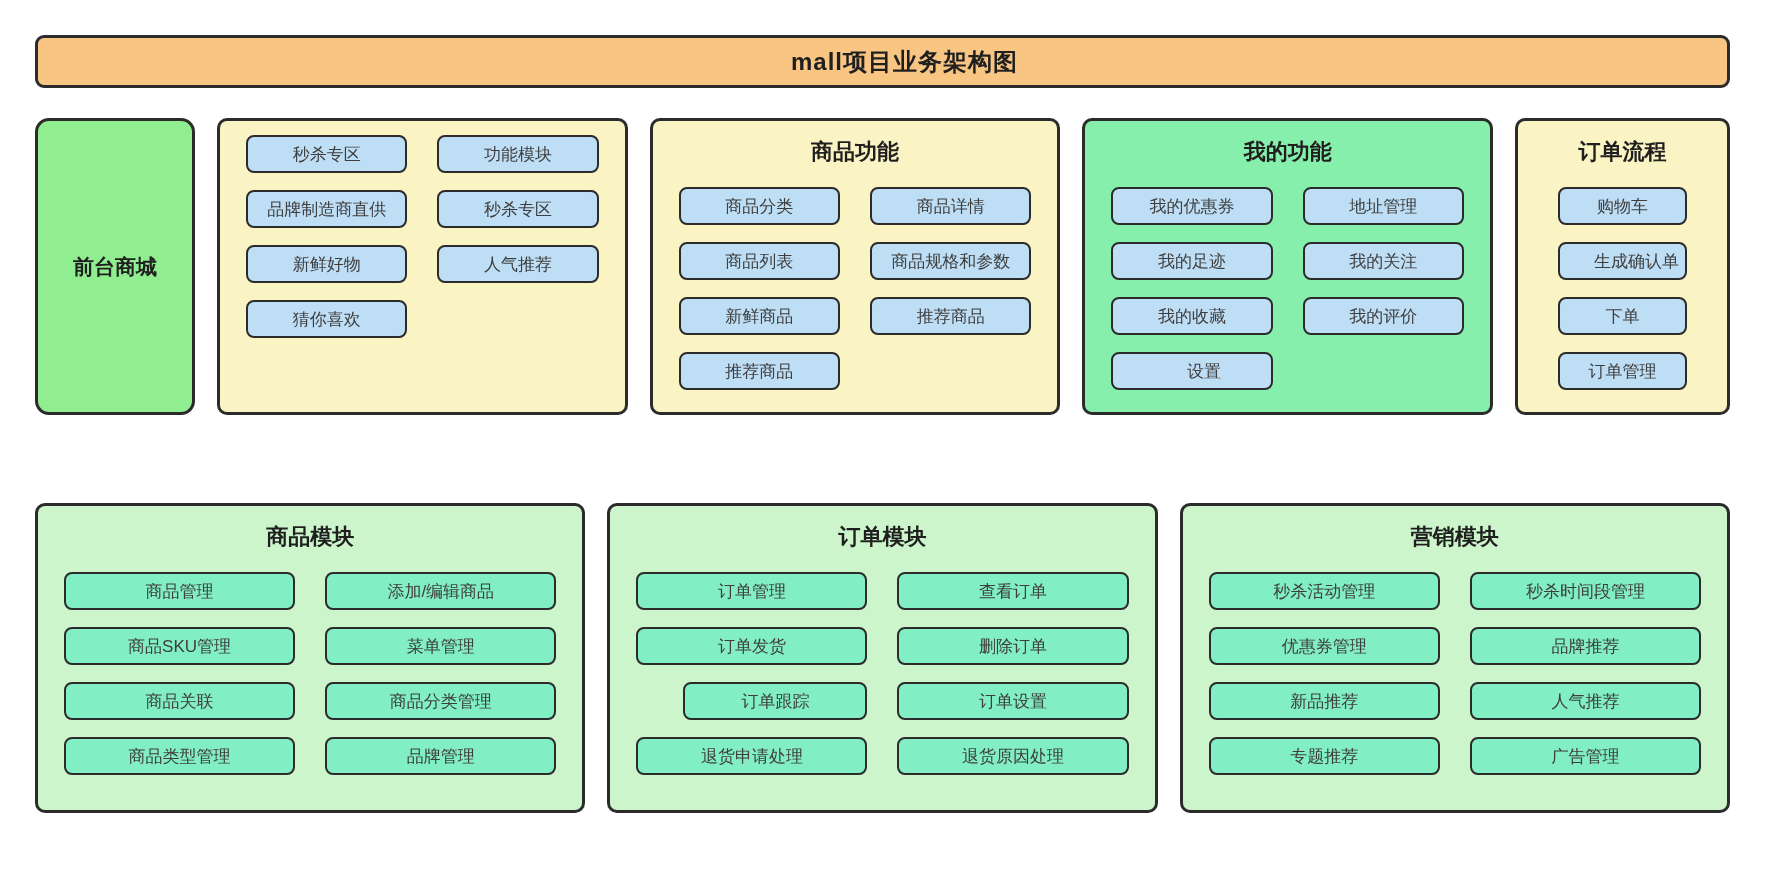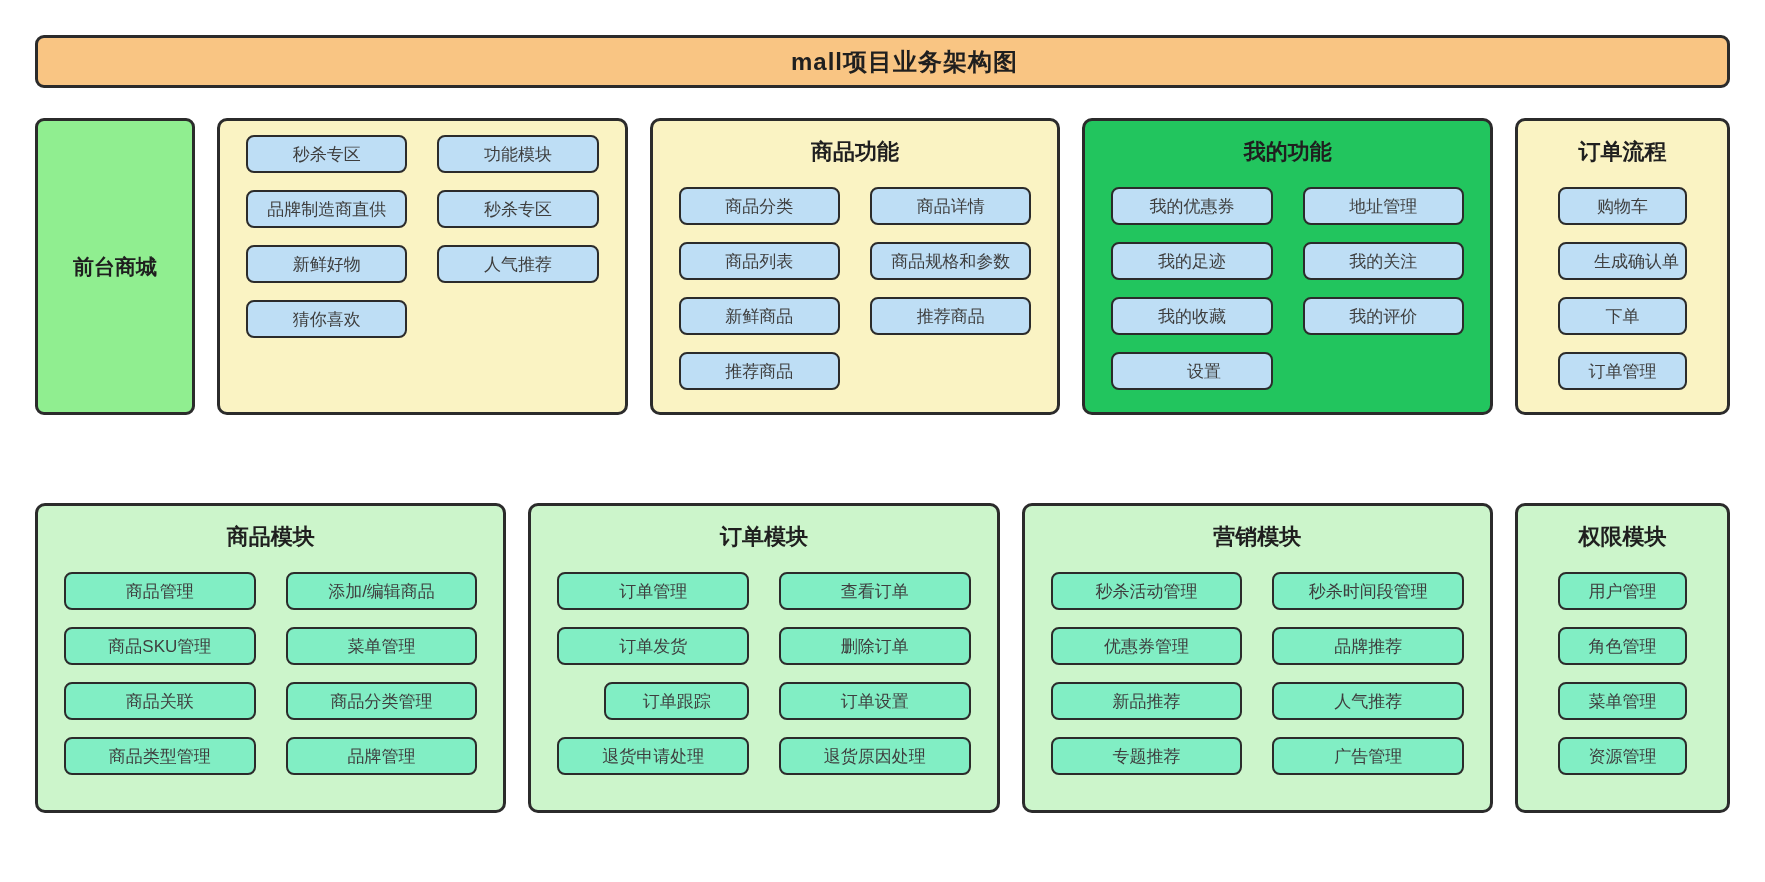--- a/index.html
+++ b/index.html
@@ -29,21 +29,21 @@
   }
   .row {
     display: flex;
     gap: 22px;
     align-items: stretch;
   }
   .row.first { height: 297px; margin-bottom: 88px; }
   .row.second { height: 310px; }
   .group-label {
     flex: 0 0 160px;
-    border-radius: 9px;
+    border-radius: 14px;
     display: flex;
     align-items: center;
     justify-content: center;
     font-size: 21px;
     font-weight: bold;
     text-align: center;
     padding: 0 18px;
   }
   .panel {
     border-radius: 10px;
@@ -108,21 +108,21 @@
           <div class="btn-grid">
             <div class="node" style="background: rgb(190, 222, 245); border: 2px solid rgb(43, 43, 43); color: rgb(62, 62, 62);">商品分类</div>
             <div class="node" style="background: rgb(190, 222, 245); border: 2px solid rgb(43, 43, 43); color: rgb(62, 62, 62);">商品详情</div>
             <div class="node" style="background: rgb(190, 222, 245); border: 2px solid rgb(43, 43, 43); color: rgb(62, 62, 62);">商品列表</div>
             <div class="node" style="background: rgb(190, 222, 245); border: 2px solid rgb(43, 43, 43); color: rgb(62, 62, 62);">商品规格和参数</div>
             <div class="node" style="background: rgb(190, 222, 245); border: 2px solid rgb(43, 43, 43); color: rgb(62, 62, 62);">新鲜商品</div>
             <div class="node" style="background: rgb(190, 222, 245); border: 2px solid rgb(43, 43, 43); color: rgb(62, 62, 62);">推荐商品</div>
             <div class="node" style="background: rgb(190, 222, 245); border: 2px solid rgb(43, 43, 43); color: rgb(62, 62, 62);">推荐商品</div>
           </div>
         </div>
-        <div class="panel" style="background: #22c55e; border: 3px solid rgb(43, 43, 43);">
+        <div class="panel" style="background: #86efac; border: 3px solid rgb(43, 43, 43);">
           <div class="panel-title" style="color: rgb(31, 31, 31);">我的功能</div>
           <div class="btn-grid">
             <div class="node" style="background: rgb(190, 222, 245); border: 2px solid rgb(43, 43, 43); color: rgb(62, 62, 62); font-family: Liberation Serif, serif;">我的优惠券</div>
             <div class="node" style="background: rgb(190, 222, 245); border: 2px solid rgb(43, 43, 43); color: rgb(62, 62, 62);">地址管理</div>
             <div class="node" style="background: rgb(190, 222, 245); border: 2px solid rgb(43, 43, 43); color: rgb(62, 62, 62);">我的足迹</div>
             <div class="node" style="background: rgb(190, 222, 245); border: 2px solid rgb(43, 43, 43); color: rgb(62, 62, 62);">我的关注</div>
             <div class="node" style="background: rgb(190, 222, 245); border: 2px solid rgb(43, 43, 43); color: rgb(62, 62, 62);">我的收藏</div>
             <div class="node" style="background: rgb(190, 222, 245); border: 2px solid rgb(43, 43, 43); color: rgb(62, 62, 62);">我的评价</div>
             <div class="node" style="background: rgb(190, 222, 245); border: 2px solid rgb(43, 43, 43); color: rgb(62, 62, 62); padding-left: 28px;">设置</div>
           </div>
@@ -170,24 +170,15 @@
             <div class="node" style="background: rgb(129, 238, 196); border: 2px solid rgb(43, 43, 43); color: rgb(62, 62, 62);">秒杀活动管理</div>
             <div class="node" style="background: rgb(129, 238, 196); border: 2px solid rgb(43, 43, 43); color: rgb(62, 62, 62);">秒杀时间段管理</div>
             <div class="node" style="background: rgb(129, 238, 196); border: 2px solid rgb(43, 43, 43); color: rgb(62, 62, 62);">优惠券管理</div>
             <div class="node" style="background: rgb(129, 238, 196); border: 2px solid rgb(43, 43, 43); color: rgb(62, 62, 62);">品牌推荐</div>
             <div class="node" style="background: rgb(129, 238, 196); border: 2px solid rgb(43, 43, 43); color: rgb(62, 62, 62);">新品推荐</div>
             <div class="node" style="background: rgb(129, 238, 196); border: 2px solid rgb(43, 43, 43); color: rgb(62, 62, 62);">人气推荐</div>
             <div class="node" style="background: rgb(129, 238, 196); border: 2px solid rgb(43, 43, 43); color: rgb(62, 62, 62);">专题推荐</div>
             <div class="node" style="background: rgb(129, 238, 196); border: 2px solid rgb(43, 43, 43); color: rgb(62, 62, 62);">广告管理</div>
           </div>
         </div>
-        <div class="panel narrow" style="background: rgb(204, 245, 203); border: 3px solid rgb(43, 43, 43);">
-          <div class="panel-title" style="color: rgb(31, 31, 31);">权限模块</div>
-          <div class="btn-grid single">
-            <div class="node" style="background: rgb(129, 238, 196); border: 2px solid rgb(43, 43, 43); color: rgb(62, 62, 62);">用户管理</div>
-            <div class="node" style="background: rgb(129, 238, 196); border: 2px solid rgb(43, 43, 43); color: rgb(62, 62, 62);">角色管理</div>
-            <div class="node" style="background: rgb(129, 238, 196); border: 2px solid rgb(43, 43, 43); color: rgb(62, 62, 62);">菜单管理</div>
-            <div class="node" style="background: rgb(129, 238, 196); border: 2px solid rgb(43, 43, 43); color: rgb(62, 62, 62);">资源管理</div>
-          </div>
-        </div>
       </div>
     </div>
 </div>
 
 </body></html>

